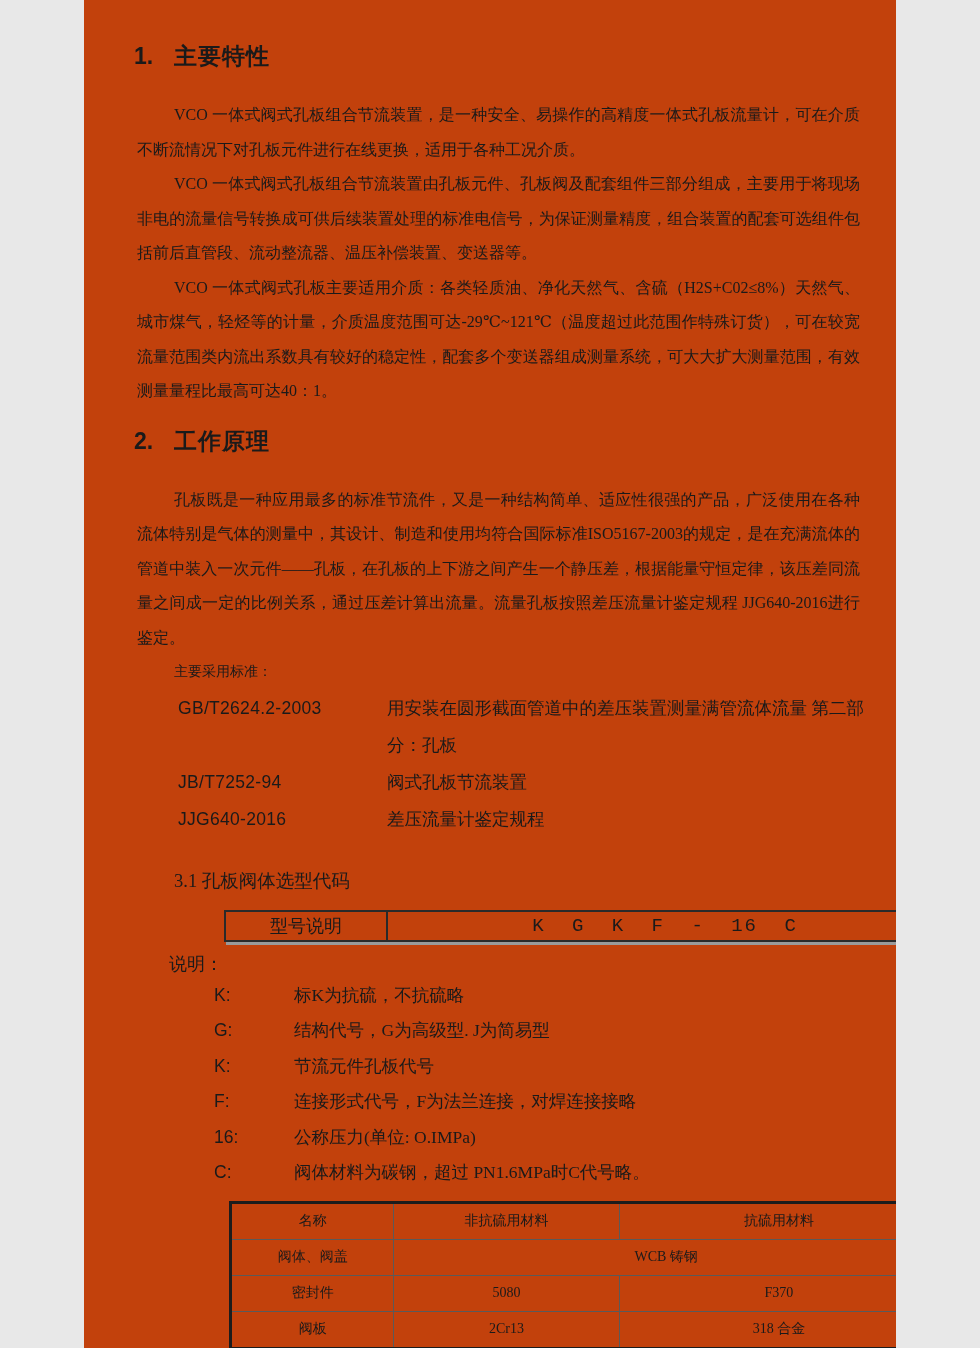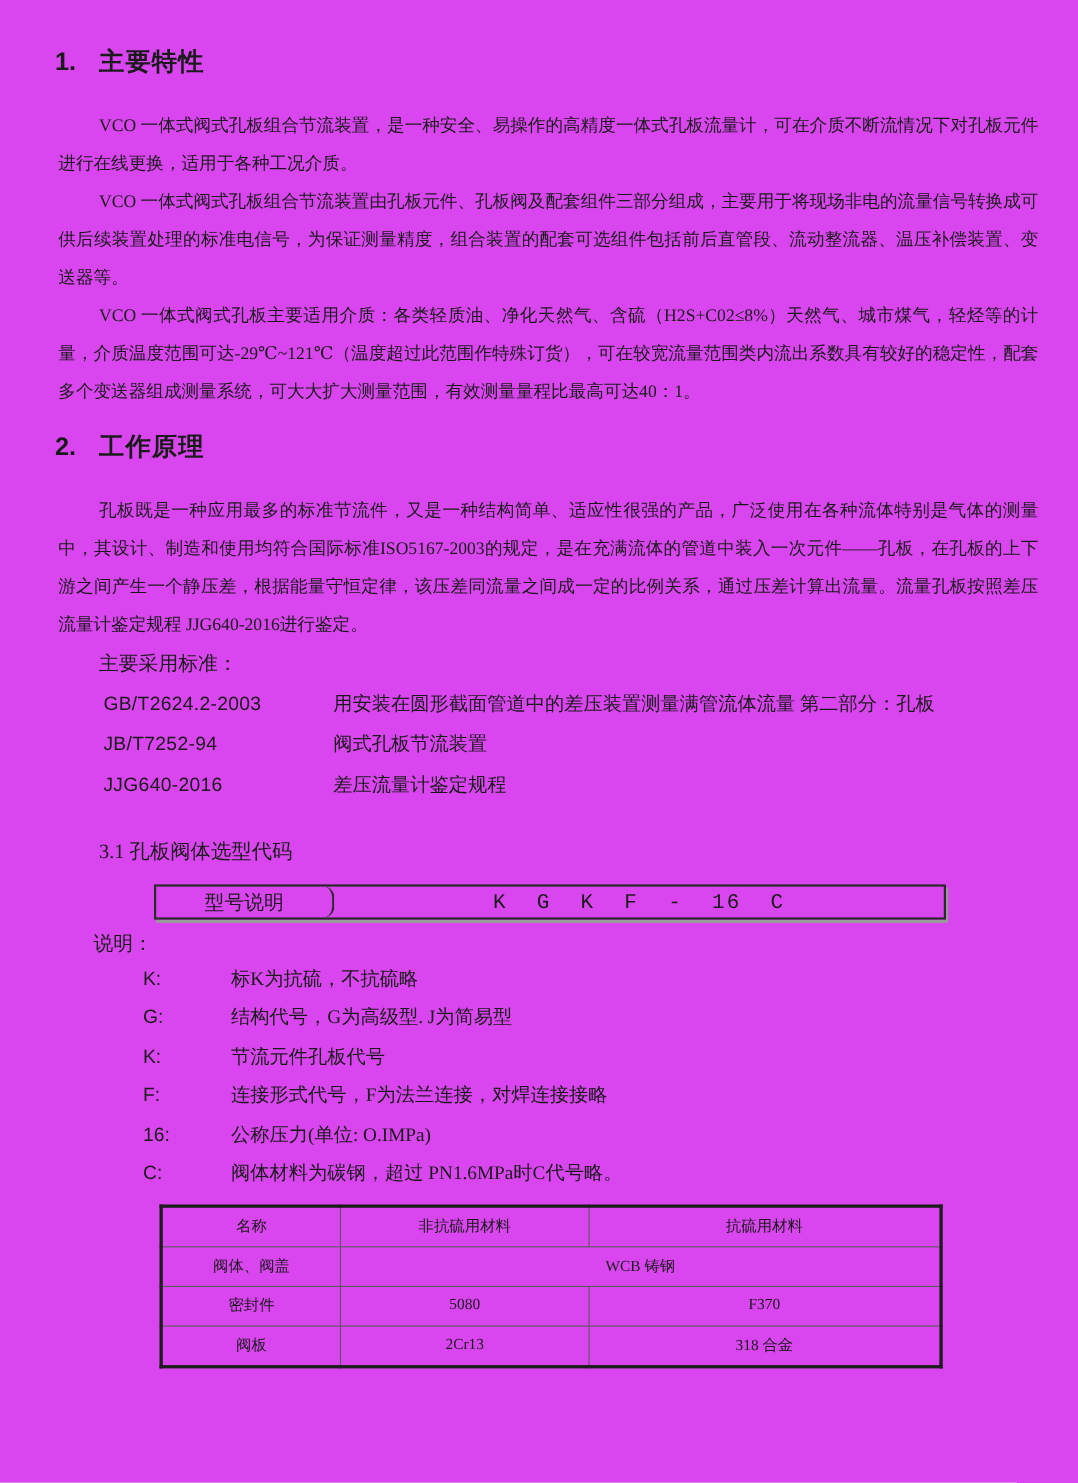--- a/index.html
+++ b/index.html
@@ -1,21 +1,21 @@
 <!DOCTYPE html>
 <html><head>
 <meta charset="utf-8">
 <style>
   html,body { margin:0; padding:0; background:#e8e8e8; }
   .page {
     position:relative;
-    width:980px;
+    width:812px;
     height:1348px;
     margin:0 auto;
-    background:#d946ef;
+    background:#c2410c;
     font-family:"Liberation Serif","DejaVu Serif",serif;
     color:#1a1a1a;
     overflow:hidden;
   }
   .h-sec {
     font-family:"Liberation Sans","DejaVu Sans",sans-serif;
     font-weight:bold;
     font-size:23px;
     line-height:32px;
     margin-left:50px;
@@ -28,21 +28,21 @@
   .para {
     margin:0 36px 0 53px;
     font-size:16px;
     line-height:34.5px;
     text-align:justify;
     text-indent:37px;
   }
   .para.first { margin-top:26px; }
   .std-label {
     margin-left:90px;
-    font-size:18px;
+    font-size:14px;
     line-height:34.5px;
   }
   .std-row {
     display:flex;
     margin-left:94px;
     font-size:17.5px;
     line-height:37px;
     gap:16px;
   }
   .std-code {
@@ -63,21 +63,20 @@
     height:32px;
     border:2px solid #2a2a2a;
     box-shadow:2px 3px 0 #9a9a9a;
     box-sizing:border-box;
   }
   .model-label {
     width:160px;
     border-right:2px solid #2a2a2a;
     display:flex; align-items:center; justify-content:center;
     font-size:18px;
-    border-radius:10px;
   }
   .model-code {
     flex:1;
     display:flex; align-items:center; justify-content:center;
     font-family:Liberation Mono, monospace;
     font-size:19px;
     word-spacing:13px;
     letter-spacing:2px;
   }
   .notes-label {

